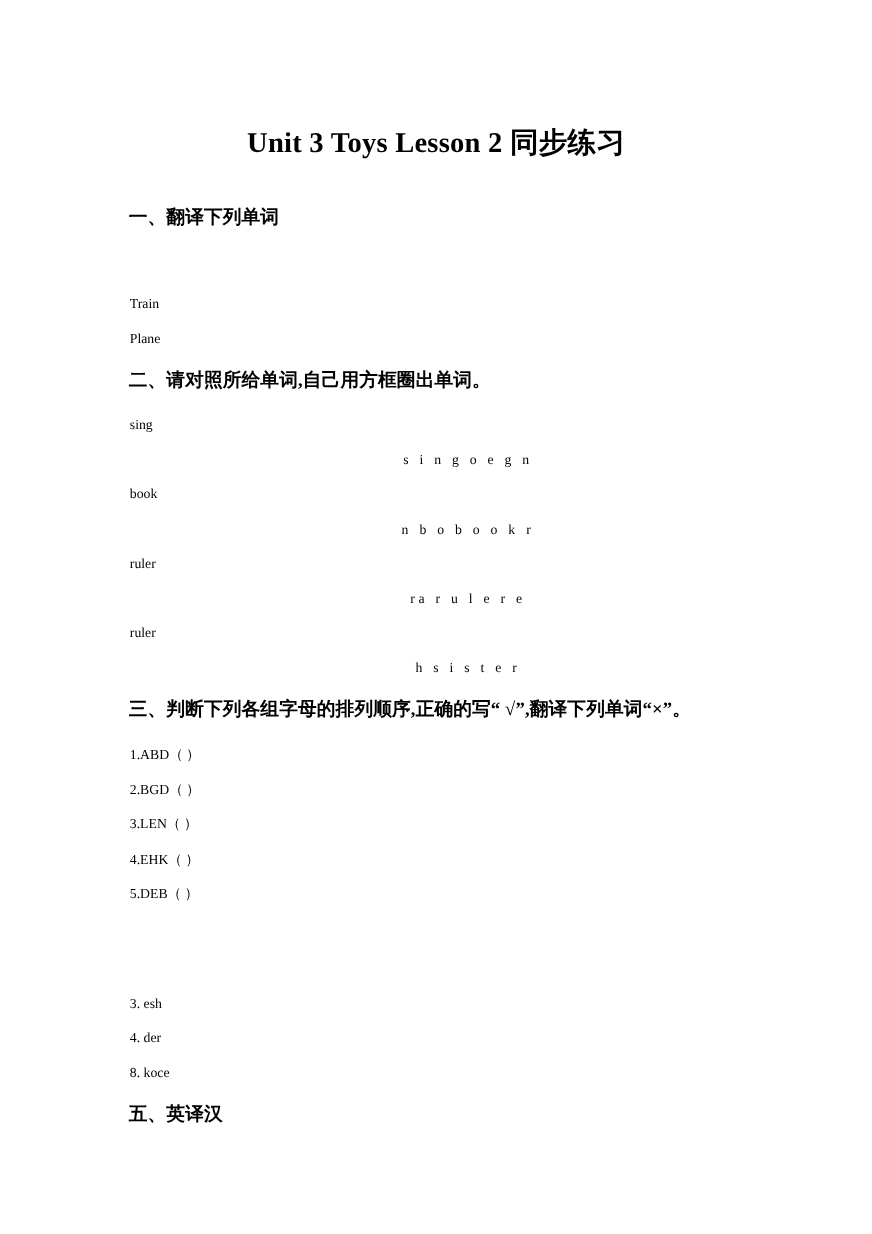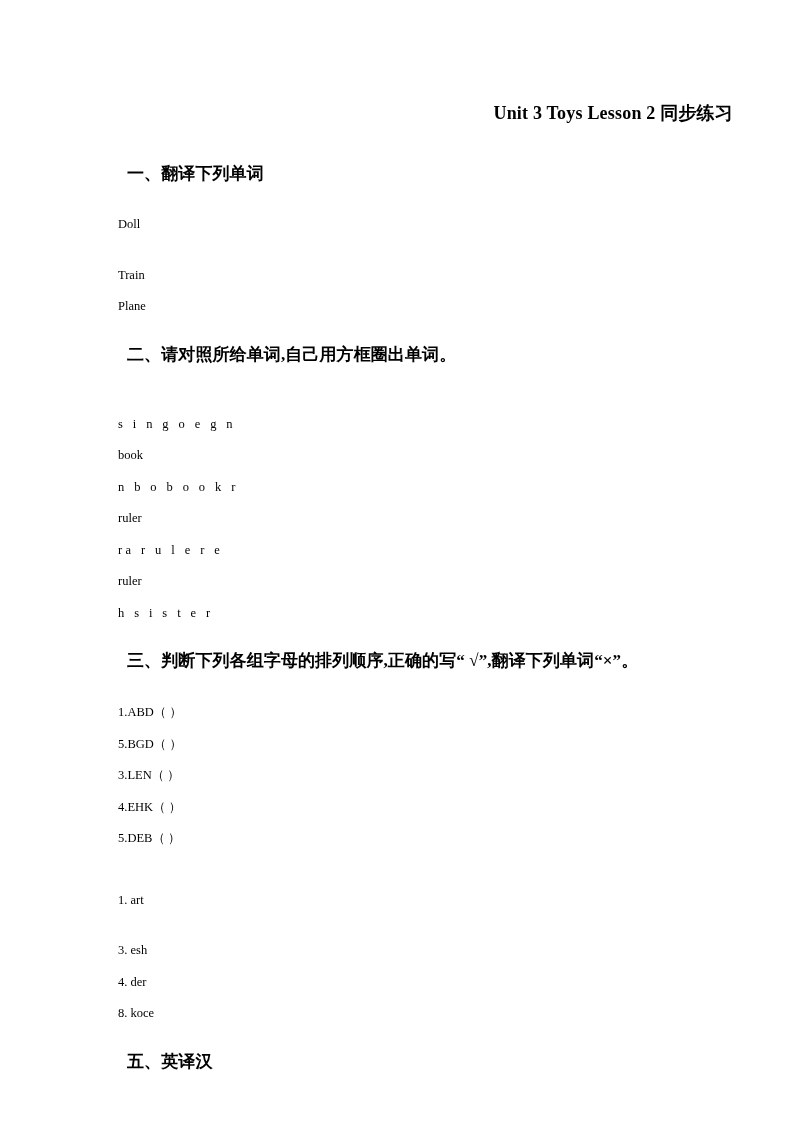--- a/index.html
+++ b/index.html
@@ -18,75 +18,76 @@
   }
   .page {
     position: absolute;
     left: 0; top: 0;
     width: 793px;
     height: 1122px;
     box-sizing: border-box;
     padding: 0 60px;
   }
   .doc-title {
-    text-align: right;
+    text-align: center;
     font-weight: bold;
-    font-size: 18px;
+    font-size: 26px;
     line-height: 1;
-    margin: 0;
+    margin: 13px;
     padding-top: 104px;
     letter-spacing: 0.2px;
   }
   .section-heading {
     font-weight: bold;
     font-size: 17px;
     line-height: 1;
-    margin: 10px;
+    margin: 0;
     padding-left: 57px;
     letter-spacing: 0.1px;
     white-space: pre;
   }
   .body-line {
     font-size: 12.5px;
     line-height: 1;
     margin: 0;
     padding-left: 58px;
     white-space: pre;
   }
   .spaced {
     letter-spacing: 3.4px;
+    text-align: center;
   }
   .gap-title-to-s1 { height: 33px; }
   .gap-head-to-body { height: 26px; }
   .gap-body-line { height: 19px; }
   .gap-body-to-head { height: 23px; }
   .gap-head3-to-body { height: 27px; }
 </style>
 </head>
 <body>
 
 <div class="page">
 
   <h1 class="doc-title">Unit 3 Toys Lesson 2 同步练习</h1>
 
   <div class="gap-title-to-s1"></div>
 
   <h2 class="section-heading">一、翻译下列单词</h2>
   <div class="gap-head-to-body"></div>
-  <p class="body-line">Doll</p>
   <div class="gap-body-line"></div>
   <div class="gap-body-line"></div>
   <p class="body-line">Train</p>
   <div class="gap-body-line"></div>
   <p class="body-line">Plane</p>
 
   <div class="gap-body-to-head"></div>
 
   <h2 class="section-heading">二、请对照所给单词,自己用方框圈出单词。</h2>
   <div class="gap-head-to-body"></div>
+  <p class="body-line">sing</p>
   <div class="gap-body-line"></div>
   <p class="body-line spaced">s i n g o e g n</p>
   <div class="gap-body-line"></div>
   <p class="body-line">book</p>
   <div class="gap-body-line"></div>
   <p class="body-line spaced">n b o b o o k r</p>
   <div class="gap-body-line"></div>
   <p class="body-line">ruler</p>
   <div class="gap-body-line"></div>
   <p class="body-line spaced">ra r u l e r e</p>
@@ -94,32 +95,31 @@
   <p class="body-line">ruler</p>
   <div class="gap-body-line"></div>
   <p class="body-line spaced">h s i s t e r</p>
 
   <div class="gap-body-to-head"></div>
 
   <h2 class="section-heading">三、判断下列各组字母的排列顺序,正确的写“ √”,翻译下列单词“×”。</h2>
   <div class="gap-head3-to-body"></div>
   <p class="body-line">1.ABD（ ）</p>
   <div class="gap-body-line"></div>
-  <p class="body-line">5.BGD（ ）</p>
+  <p class="body-line">2.BGD（ ）</p>
   <div class="gap-body-line"></div>
   <p class="body-line">3.LEN（ ）</p>
   <div class="gap-body-line"></div>
   <p class="body-line">4.EHK（ ）</p>
   <div class="gap-body-line"></div>
   <p class="body-line">5.DEB（ ）</p>
 
   <div class="gap-body-to-head"></div>
 
   <div class="gap-head-to-body"></div>
-  <p class="body-line">1. art</p>
   <div class="gap-body-line"></div>
   <div class="gap-body-line"></div>
   <p class="body-line">3. esh</p>
   <div class="gap-body-line"></div>
   <p class="body-line">4. der</p>
   <div class="gap-body-line"></div>
   <p class="body-line">8. koce</p>
 
   <div class="gap-body-to-head"></div>
 

